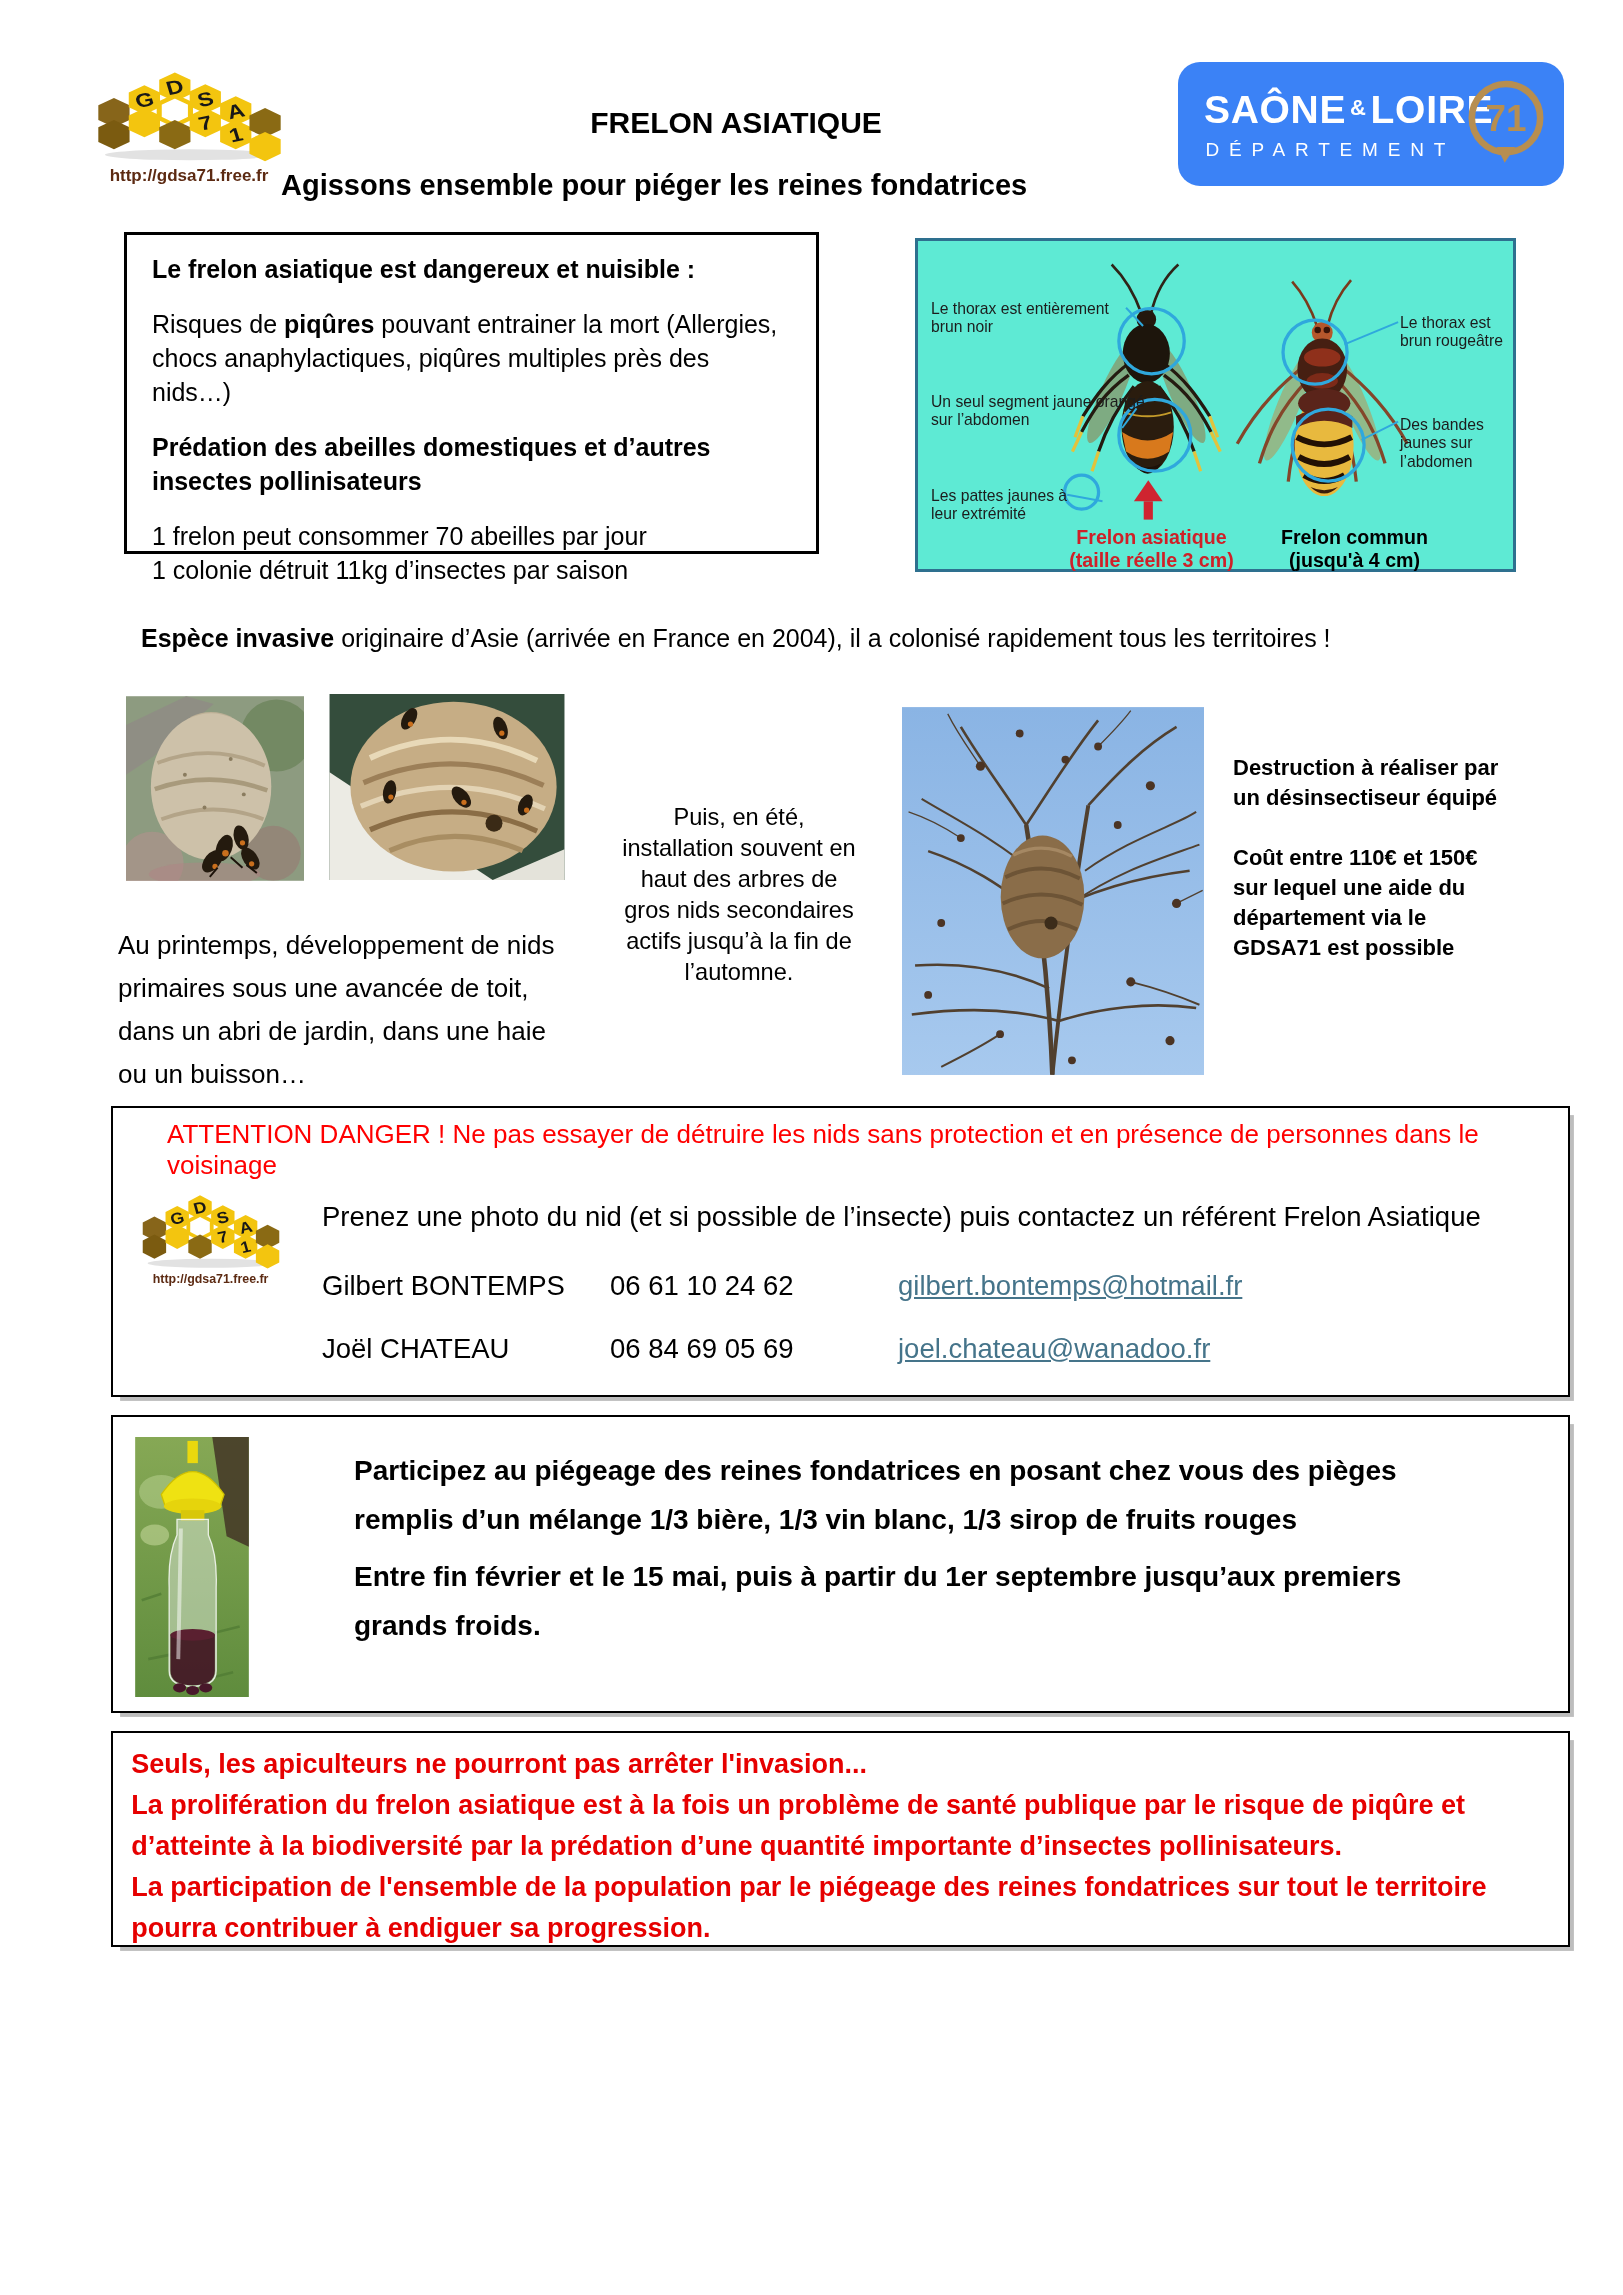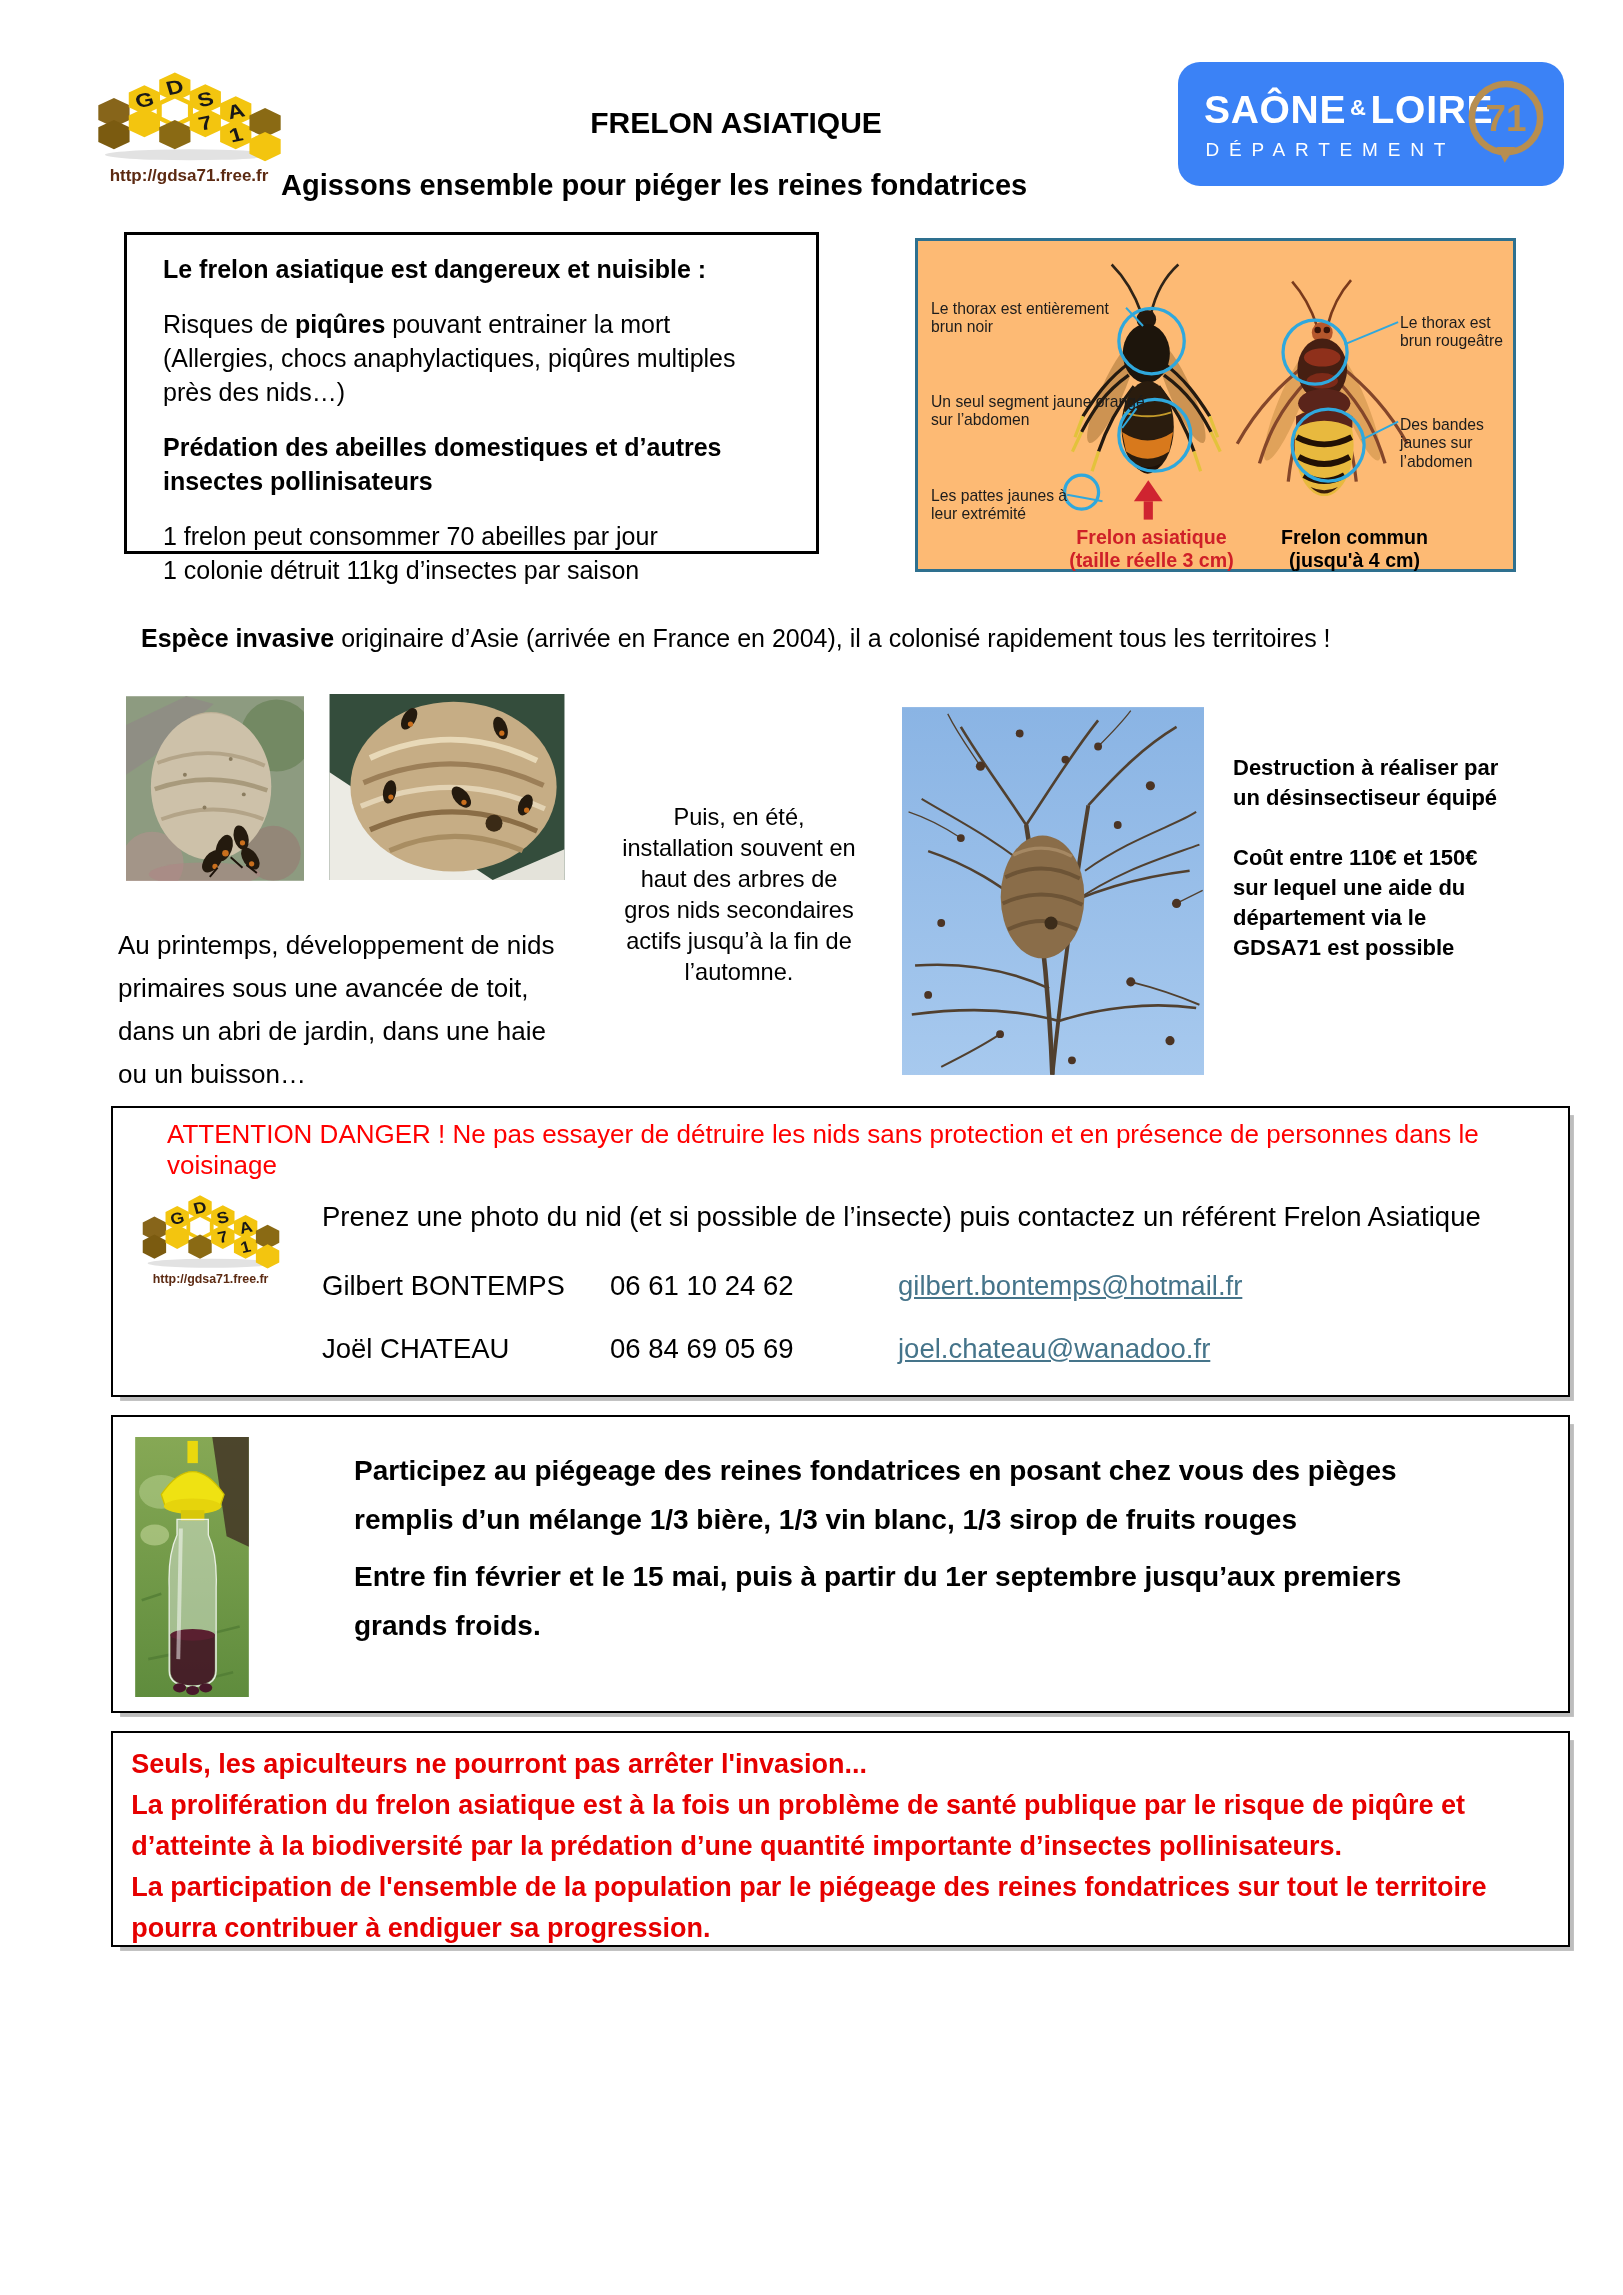--- a/index.html
+++ b/index.html
@@ -12,24 +12,24 @@
   .title{left:458px;top:106px;width:556px;text-align:center;font-size:30px;font-weight:bold;}
   .subtitle{left:281px;top:169px;width:910px;text-align:left;font-size:29px;font-weight:bold;}
   .dept-logo{left:1178px;top:62px;width:386px;height:124px;background:#3b82f6;border-radius:22px;}
   .dept-line1{position:absolute;left:26px;top:26px;font-weight:bold;color:#fff;font-size:39px;letter-spacing:0.7px;white-space:nowrap;}
   .dept-line1 .amp{font-size:22px;vertical-align:7.9px;padding:0 3.9px;}
   .dept-line2{position:absolute;left:27.5px;top:77px;color:#fff;font-size:19px;letter-spacing:9.8px;font-weight:400;}
   .dept-71{position:absolute;right:11.8px;top:14.4px;}
   
   .box{border:3.3px solid #000;background:#fff;}
   .shadowbox{border:2.6px solid #000;box-shadow:6.5px 6.5px 0 -2.6px #bdbdbd;background:#fff;}
-  .danger-box{left:124px;top:232px;width:695px;height:322px;padding:17px 36px;box-sizing:border-box;font-size:25px;line-height:34px;}
+  .danger-box{left:124px;top:232px;width:695px;height:322px;padding:17px 25px;box-sizing:border-box;font-size:25px;line-height:34px;}
   .danger-box p{margin:0 0 21px 0;}
   
-  .comparison{left:915px;top:238px;width:601px;height:334px;border:3.3px solid #2e708f;background:#fdba74;box-sizing:border-box;}
+  .comparison{left:915px;top:238px;width:601px;height:334px;border:3.3px solid #2e708f;background:#5eead4;box-sizing:border-box;}
   .comparison .ann{position:absolute;font-size:15.7px;line-height:18.3px;color:#1c1c1c;}
   .comparison .lbl{position:absolute;text-align:center;font-weight:bold;font-size:19.6px;line-height:23px;}
   .lbl-red{color:#cf2028;}
   
   .invasive{left:118px;top:599px;width:1387px;font-size:25px;margin-left:23px;}
   .spring-text{left:118px;top:924px;width:458px;font-size:26px;line-height:43px;}
   .summer-text{left:592px;top:802px;width:294px;font-size:23.6px;line-height:31px;text-align:center;}
   .destruction-text{left:1233px;top:753px;width:327px;font-size:22px;line-height:30px;font-weight:bold;}
   .destruction-text .gap{height:30px;}
   

